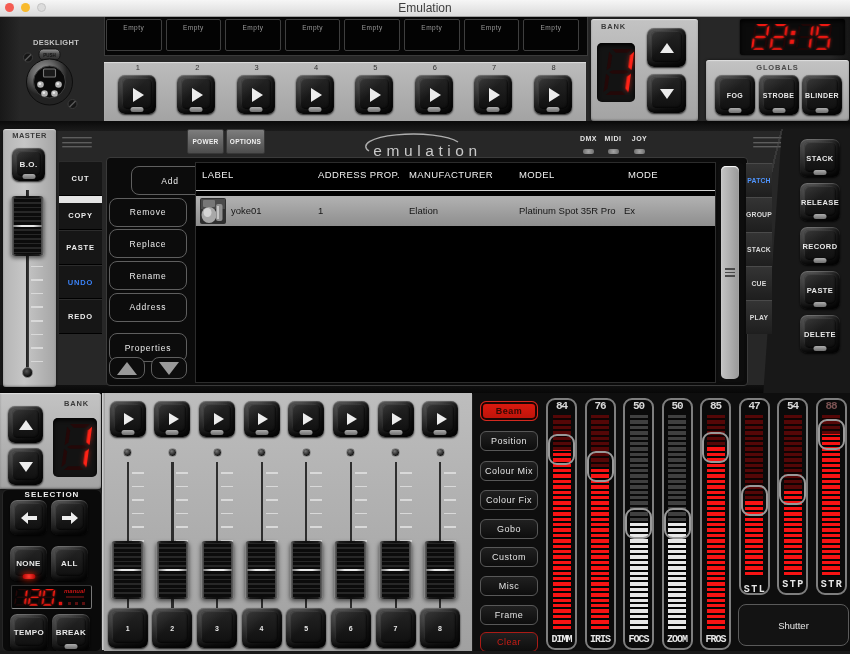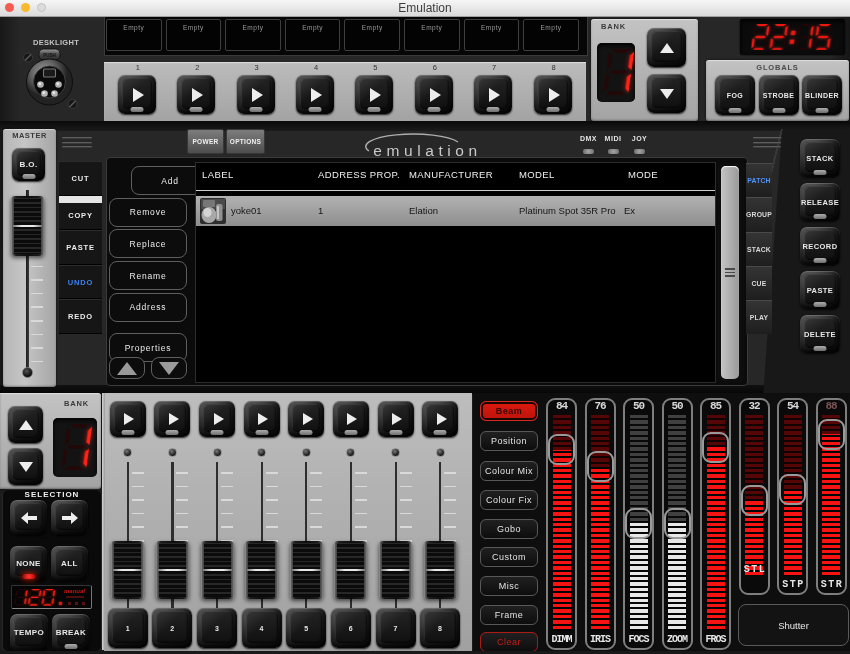--- a/index.html
+++ b/index.html
@@ -630,25 +630,25 @@
 <div class="abs" style="left:668.0px;top:415px;width:18px;height:108.0px;background:rgba(10,10,10,0.76);"></div>
 <div class="mhandle" style="left:663.5px;top:507.5px;"></div>
 <div class="mlab" style="left:661.5px;top:634px;width:31px;">ZOOM</div>
 <div class="mcol" style="left:700px;top:398px;width:31px;height:252px;"></div>
 <div class="mval" style="left:700px;top:400px;width:31px;color:#d9d9d9;">85</div>
 <div class="abs" style="left:706.5px;top:415px;width:18px;height:216px;background:repeating-linear-gradient(180deg,#f81313 0 3.4px,#050505 3.4px 5.4px);"></div>
 <div class="abs" style="left:706.5px;top:415px;width:18px;height:32.4px;background:rgba(22,3,3,0.72);"></div>
 <div class="mhandle" style="left:702px;top:431.9px;"></div>
 <div class="mlab" style="left:700px;top:634px;width:31px;font-family:Liberation Mono, monospace;">FROS</div>
 <div class="mcol" style="left:738.5px;top:398px;width:31px;height:197px;"></div>
-<div class="mval" style="left:738.5px;top:400px;width:31px;color:#d9d9d9;">32</div>
+<div class="mval" style="left:738.5px;top:400px;width:31px;color:#d9d9d9;">47</div>
 <div class="abs" style="left:745.0px;top:415px;width:18px;height:161px;background:repeating-linear-gradient(180deg,#f81313 0 3.4px,#050505 3.4px 5.4px);"></div>
 <div class="abs" style="left:745.0px;top:415px;width:18px;height:85.3px;background:rgba(22,3,3,0.72);"></div>
 <div class="mhandle" style="left:740.5px;top:484.8px;"></div>
-<div class="mlab" style="left:738.5px;top:564px;width:31px;letter-spacing:1.5px;padding-left:2px;">STL</div>
+<div class="mlab" style="left:738.5px;top:584px;width:31px;letter-spacing:1.5px;padding-left:2px;">STL</div>
 <div class="mcol" style="left:777px;top:398px;width:31px;height:197px;"></div>
 <div class="mval" style="left:777px;top:400px;width:31px;color:#d9d9d9;">54</div>
 <div class="abs" style="left:783.5px;top:415px;width:18px;height:161px;background:repeating-linear-gradient(180deg,#f81313 0 3.4px,#050505 3.4px 5.4px);"></div>
 <div class="abs" style="left:783.5px;top:415px;width:18px;height:74.1px;background:rgba(22,3,3,0.72);"></div>
 <div class="mhandle" style="left:779px;top:473.6px;"></div>
 <div class="mlab" style="left:777px;top:579px;width:31px;letter-spacing:1.5px;padding-left:2px;">STP</div>
 <div class="mcol" style="left:815.5px;top:398px;width:31px;height:197px;"></div>
 <div class="mval" style="left:815.5px;top:400px;width:31px;color:#7a5252;">88</div>
 <div class="abs" style="left:822.0px;top:415px;width:18px;height:161px;background:repeating-linear-gradient(180deg,#f81313 0 3.4px,#050505 3.4px 5.4px);"></div>
 <div class="abs" style="left:822.0px;top:415px;width:18px;height:19.3px;background:rgba(22,3,3,0.72);"></div>

